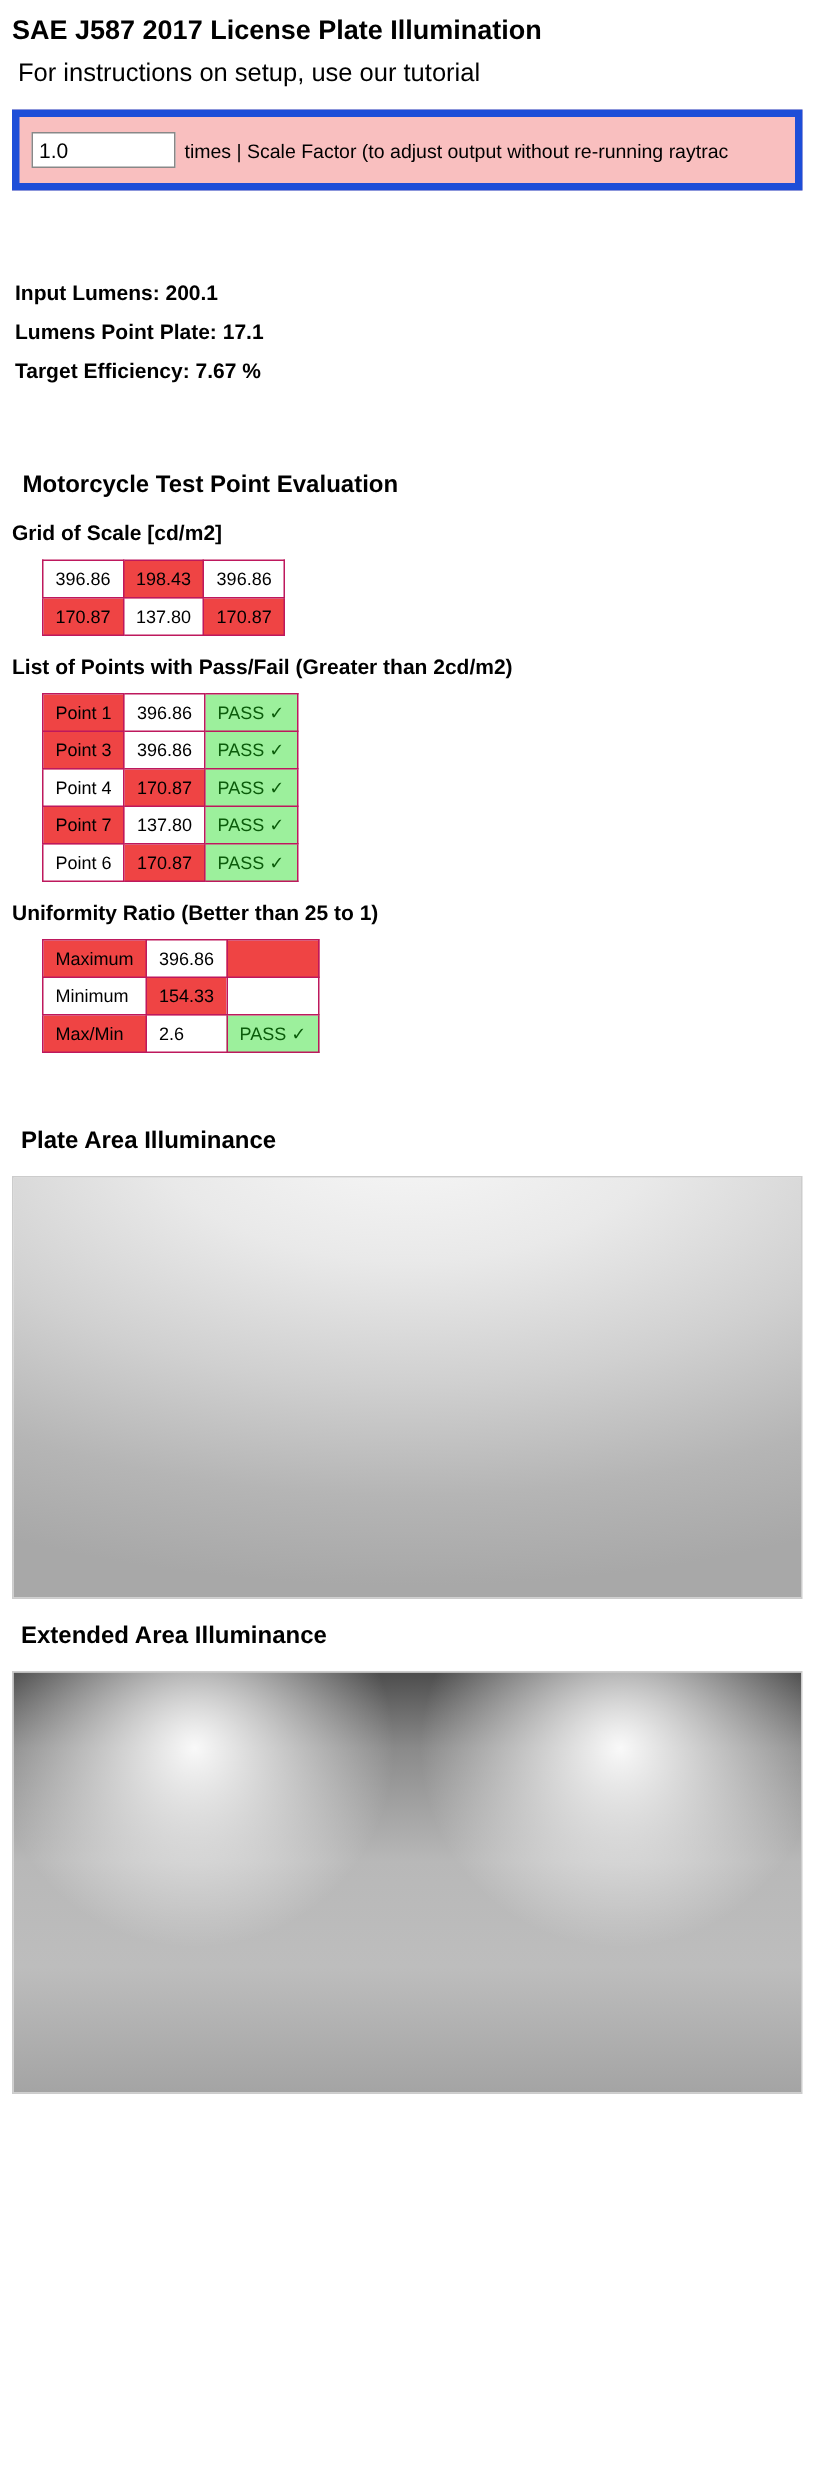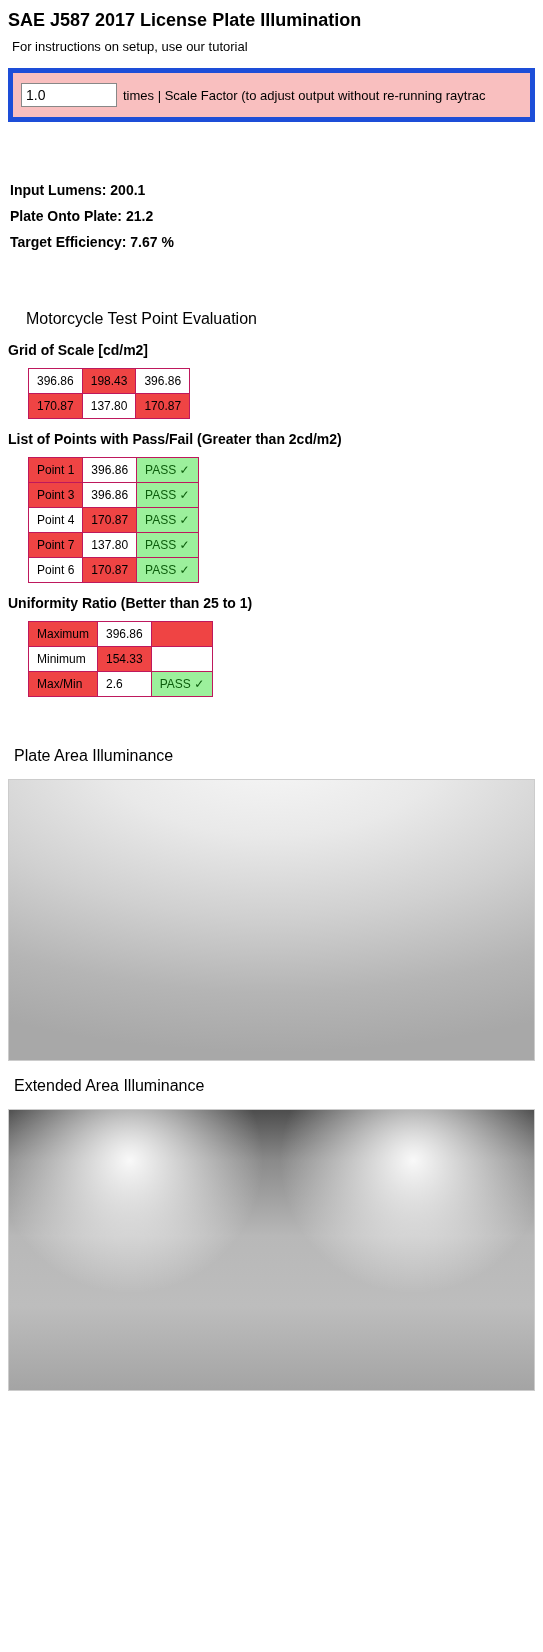--- a/index.html
+++ b/index.html
@@ -11,21 +11,21 @@
     width: 543px;
     box-sizing: border-box;
     background: #fff;
   }
   h2.title {
     font-size: 18px;
     font-weight: bold;
     margin: 4px 0 8px 0;
   }
   p.instr {
-    font-size: 13px;
+    font-size: 17px;
     margin: 6px 4px 14px 4px;
   }
   .scale-box {
     border: 5px solid #1d4ed8;
     background: #f9bfbf;
     padding: 10px 8px;
     margin: 0 0 60px 0;
     display: flex;
     align-items: center;
     font-size: 13px;
@@ -44,22 +44,22 @@
   .stats {
     margin: 0 0 60px 2px;
   }
   .stats p {
     font-weight: bold;
     font-size: 14px;
     margin: 10px 0;
   }
   h3.section {
     font-size: 16px;
-    font-weight: normal;
-    margin: 10px 0 14px 18px;
+    font-weight: bold;
+    margin: 10px 0 14px 7px;
   }
   h4.sub {
     font-size: 14px;
     font-weight: bold;
     margin: 12px 0 10px 0;
   }
   table.data {
     border-collapse: collapse;
     margin: 0 0 10px 20px;
     font-size: 12px;
@@ -74,21 +74,21 @@
     background: #ef4444;
   }
   td.pass {
     background: #9cf09c !important;
     color: #0b5c0b;
     white-space: nowrap;
     margin-left: 18px;
   }
   .illum-title {
     font-size: 16px;
-    font-weight: normal;
+    font-weight: bold;
     margin: 50px 0 14px 6px;
   }
   .plate-img, .ext-img {
     width: 525px;
     height: 280px;
     margin: 0 0 8px 0;
     border: 1px solid #ccc;
   }
   .plate-img {
     background:
@@ -112,22 +112,22 @@
   <input type="text" value="1.0" style="">
   <span>times | Scale Factor (to adjust output without re-running raytrac</span>
 </div>
 
 <div class="stats">
   <p>
     <span>Input Lumens:</span>
     <span>200.1</span>
   </p>
   <p>
-    <span>Plate Onto Plate:</span>
-    <span>21.2</span>
+    <span>Lumens Point Plate:</span>
+    <span>17.1</span>
   </p>
   <p>
     <span>Target Efficiency:</span>
     <span>7.67 %</span>
   </p>
 </div>
 
 <h3 class="section">Motorcycle Test Point Evaluation</h3>
 
 <h4 class="sub">Grid of Scale [cd/m2]</h4>

